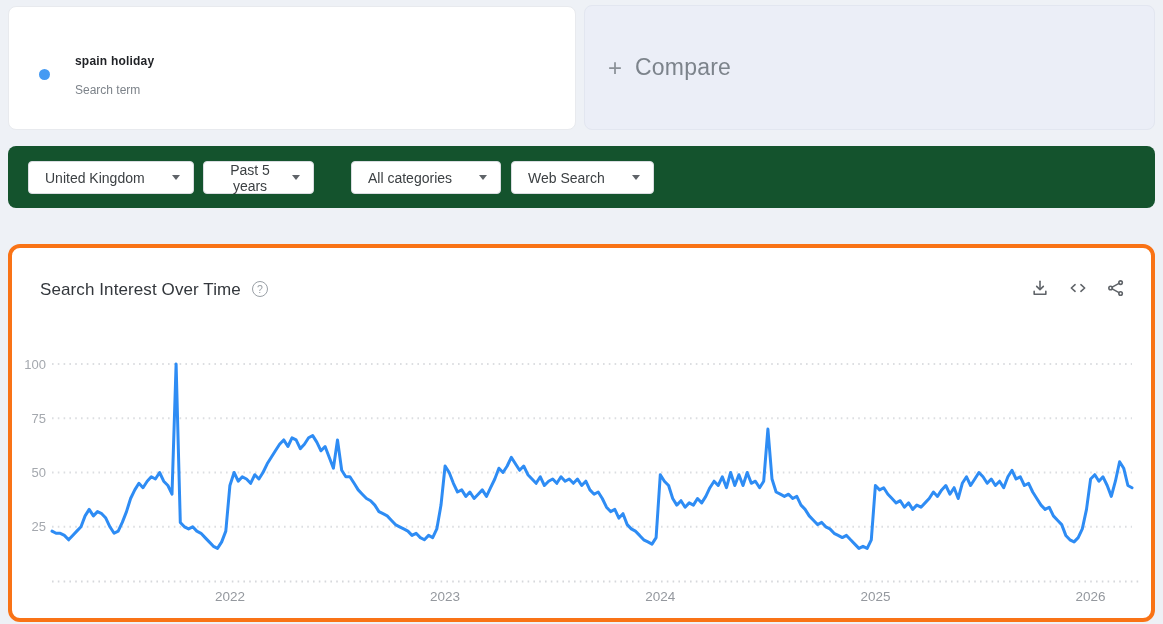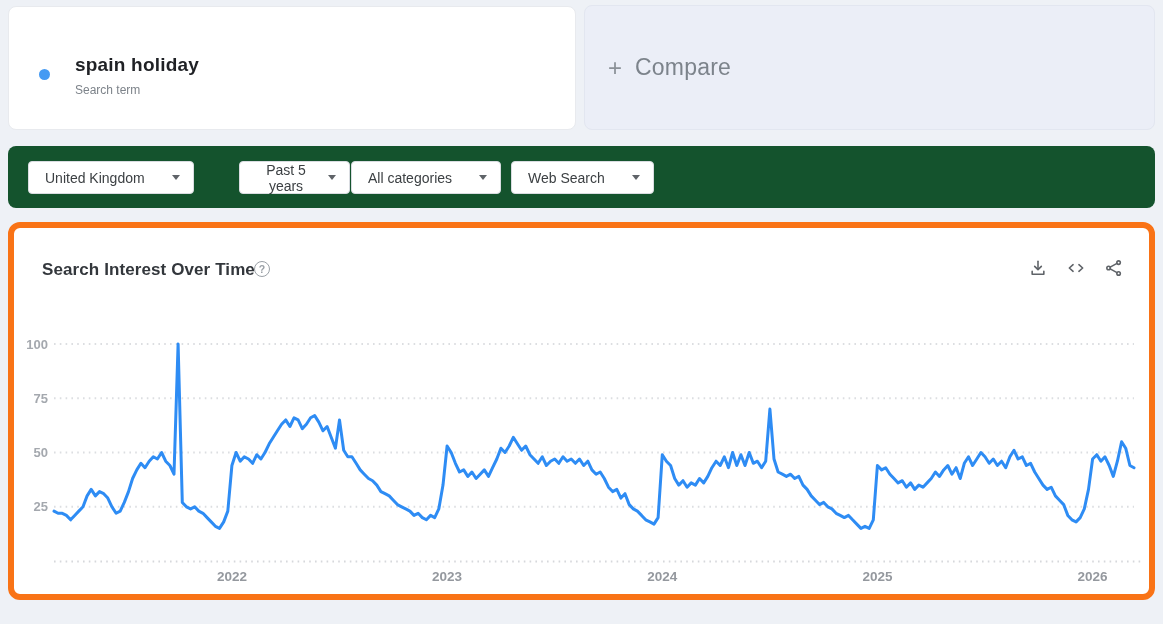--- a/index.html
+++ b/index.html
@@ -4,46 +4,46 @@
 <style>
   * { box-sizing: border-box; margin: 0; padding: 0; }
   html,body { background:#eef1f6; }
   body { font-family:"Liberation Sans", sans-serif; }
   .page { position:relative; width:1163px; height:624px; background:#eef1f6; overflow:hidden; }
 
   
   .term-card { position:absolute; left:8px; top:6px; width:568px; height:124px;
     background:#fff; border:1px solid #e8eaee; border-radius:8px; cursor:pointer; }
   .term-dot { position:absolute; left:30px; top:62px; width:11px; height:11px; border-radius:50%; background:#449af3; }
-  .term-title { position:absolute; left:66px; top:47px; font-size:19px; font-weight:bold; color:#1f2125; letter-spacing:.2px; }
+  .term-title { position:absolute; left:66px; top:47px; font-size:12px; font-weight:bold; color:#1f2125; letter-spacing:.2px; }
   .term-sub { position:absolute; left:66px; top:76px; font-size:12px; color:#7d838a; }
 
   
   .compare-card { position:absolute; left:584px; top:5px; width:571px; height:125px;
     background:#ebeef7; border:1px solid #e2e6f0; border-radius:8px; cursor:pointer;
     display:flex; align-items:center; padding-left:23px; }
   .compare-plus { font-size:24px; color:#8a9097; font-weight:normal; line-height:1; margin-right:13px; }
   .compare-label { font-size:23px; color:#7c838b; letter-spacing:.2px; }
 
   
   .filter-bar { position:absolute; left:8px; top:146px; width:1147px; height:62px;
     background:#14532d; border-radius:8px; }
   .dd { position:absolute; top:15px; height:33px; background:#fff; border:1px solid #d9dce1;
     border-radius:4px; display:flex; align-items:center; justify-content:space-between;
     padding:0 13px 0 16px; font-size:14px; color:#3c4043; cursor:pointer; font-family:inherit; }
   .dd .caret { width:0; height:0; border-left:4.5px solid transparent; border-right:4.5px solid transparent;
     border-top:5px solid #5f6368; margin-left:12px; }
   .dd-0 { left:20px;  width:166px; }
-  .dd-1 { left:195px; width:111px;margin-left:36px; }
+  .dd-1 { left:195px; width:111px; }
   .dd-2 { left:343px; width:150px; }
   .dd-3 { left:503px; width:143px; }
 
   
-  .chart-card { position:absolute; left:8px; top:222px; width:1147px; height:378px;
-    background:#fff; border:6px solid #f97316; border-radius:12px;font-weight:bold; }
+  .chart-card { position:absolute; left:8px; top:244px; width:1147px; height:378px;
+    background:#fff; border:4px solid #f97316; border-radius:12px; }
   .chart-title { position:absolute; left:28px; top:32px; font-size:17px; color:#33373c; letter-spacing:.1px; }
   .help-icon { position:absolute; left:240px; top:33px; width:16px; height:16px; border:1.5px solid #9aa0a6;
     border-radius:50%; color:#9aa0a6; font-size:10.5px; display:flex; align-items:center; justify-content:center;
     cursor:pointer; }
   .chart-toolbar { position:absolute; right:25px; top:30px; display:flex; gap:18px; }
   .tool-btn { width:20px; height:20px; background:none; border:none; padding:0; cursor:pointer; color:#5f6368; }
   .tool-btn svg { width:20px; height:20px; display:block; stroke:#5f6368; fill:none; stroke-width:1.9; stroke-linecap:round; stroke-linejoin:round; }
   .chart-svg { position:absolute; left:0; top:0; }
   .grid-line { stroke:#dcdee1; stroke-width:2; stroke-dasharray:1.6 4.2; fill:none; }
   .base-line { stroke:#d6d8db; stroke-width:2; stroke-dasharray:1.6 4.2; fill:none; }

